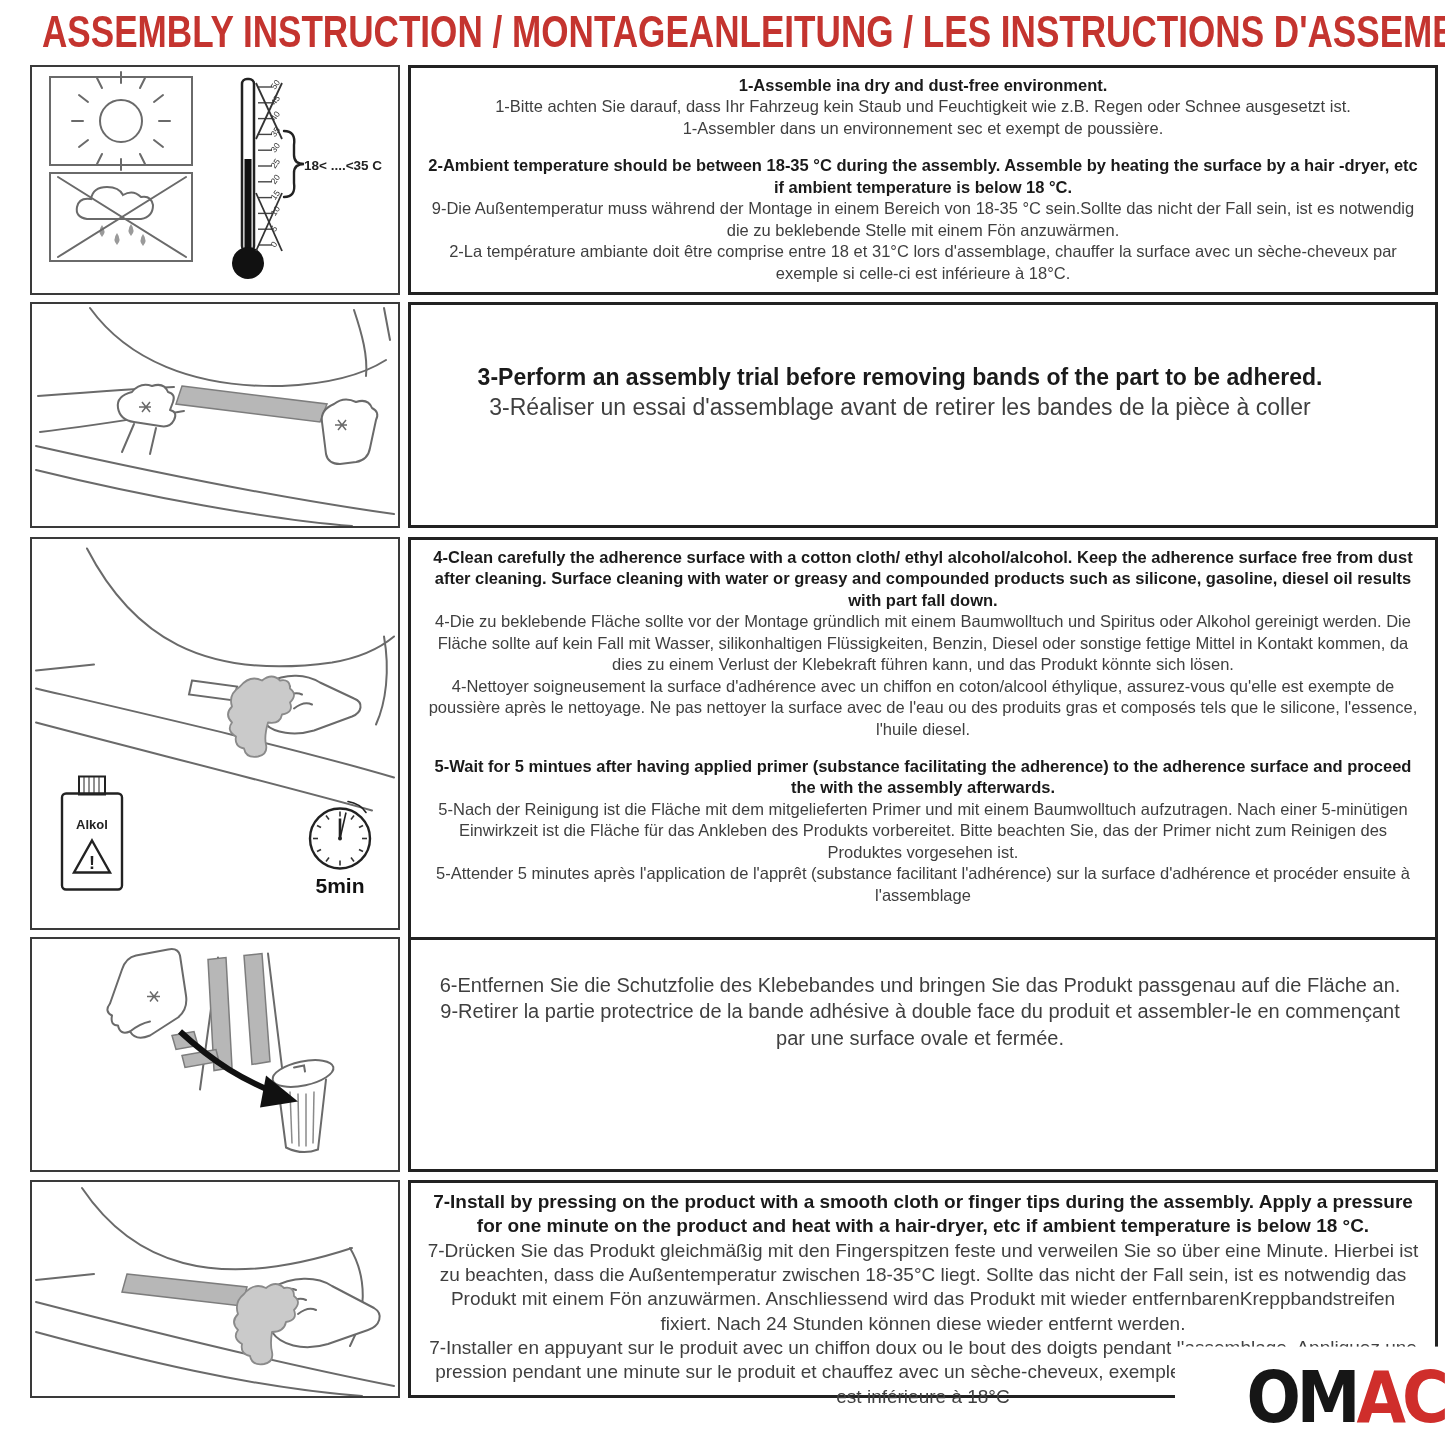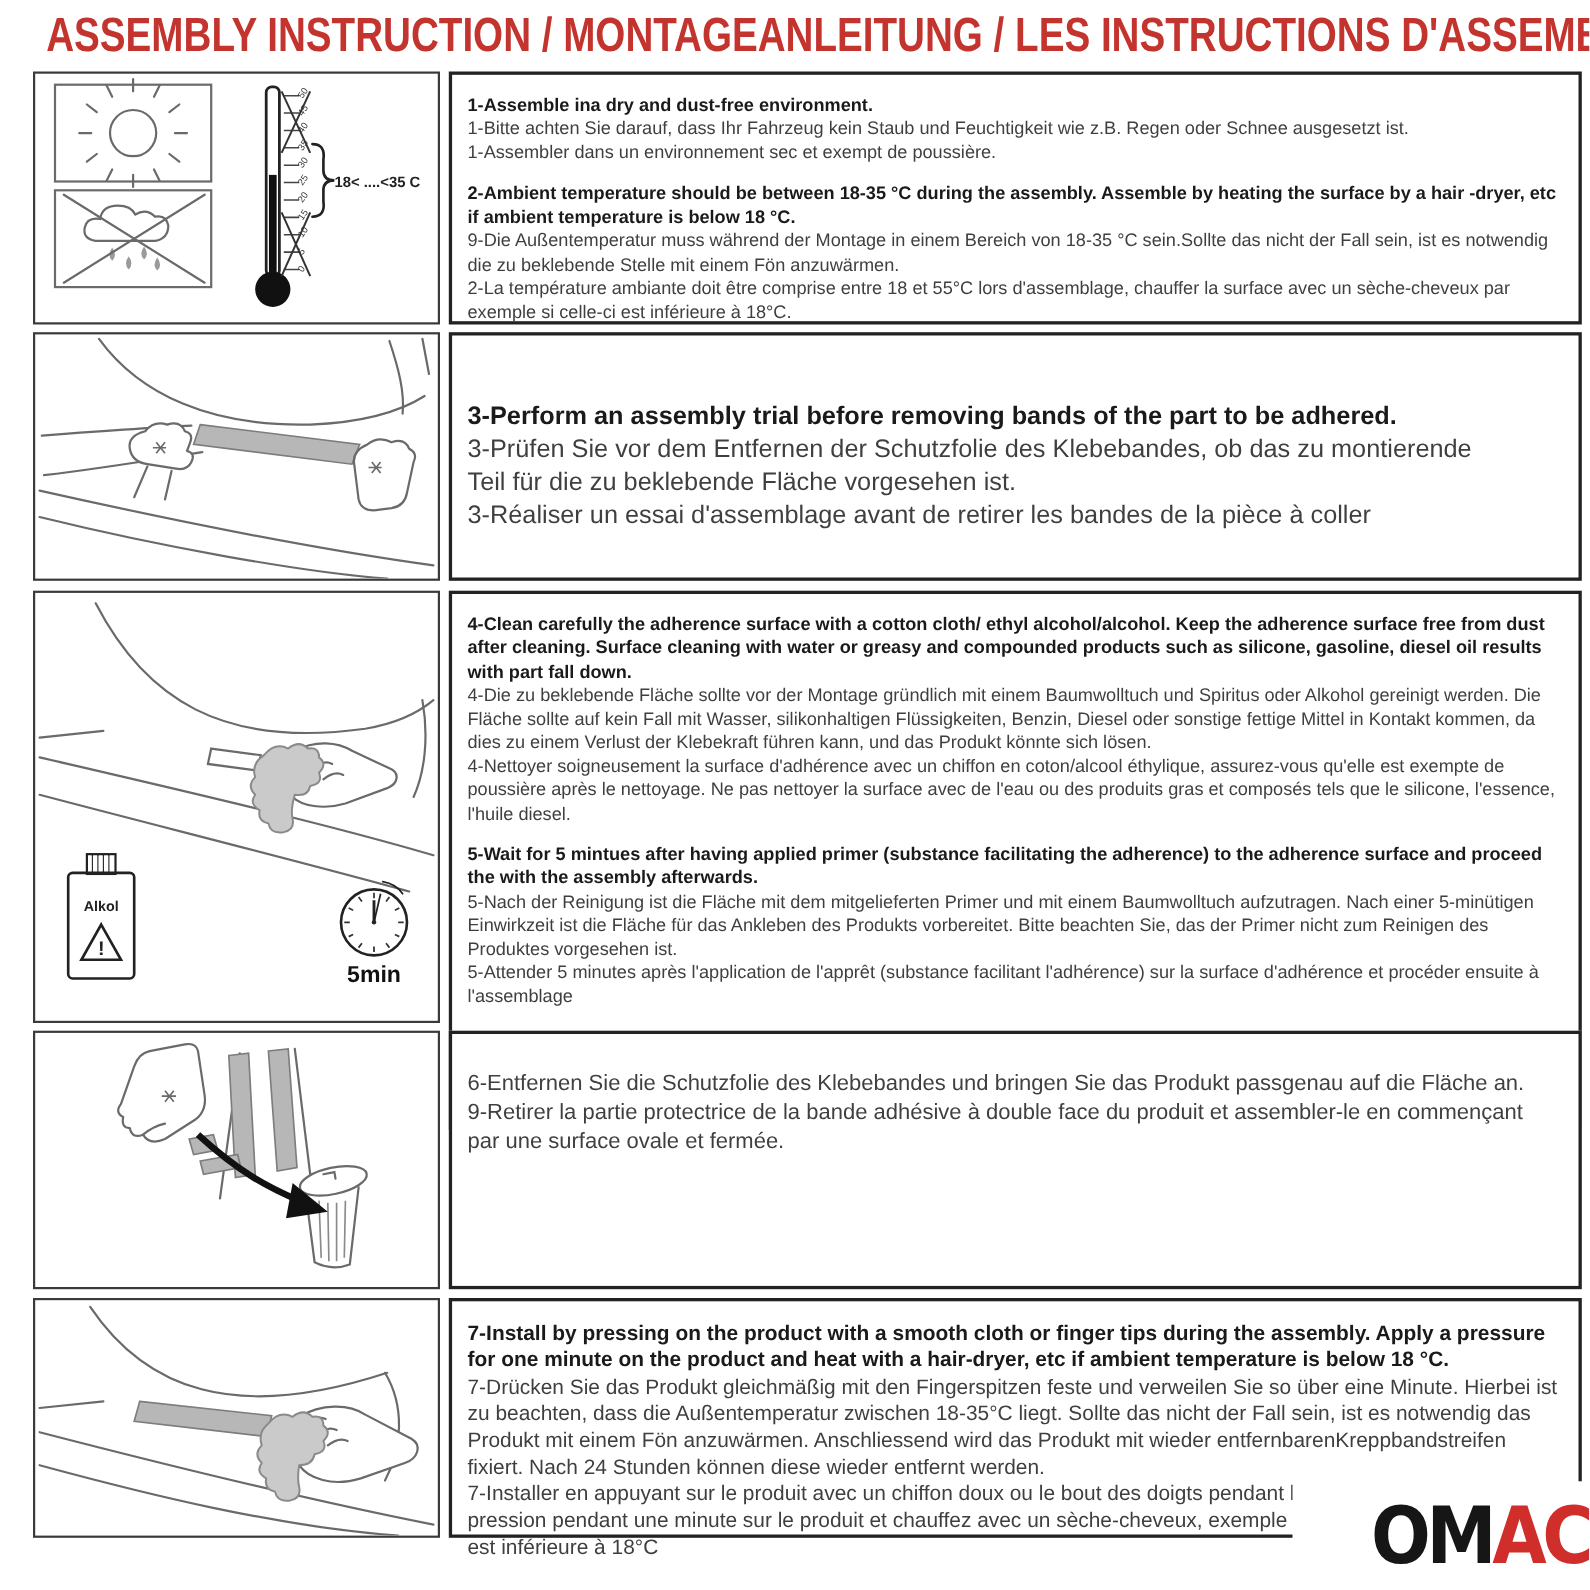--- a/index.html
+++ b/index.html
@@ -2,21 +2,21 @@
 <html><head>
 <meta charset="utf-8">
 <style>
   html,body{margin:0;padding:0;background:#fff;}
   .page{position:relative;width:1445px;height:1445px;background:#ffffff;
         font-family:"Liberation Sans",sans-serif;overflow:hidden;}
   .title{position:absolute;left:42px;top:8px;white-space:nowrap;
          font-weight:bold;font-size:39px;color:#c4342f;letter-spacing:0;
          transform:scale(0.9,1.12);transform-origin:left top;}
   .box{position:absolute;background:#fff;border:2px solid #3a3a3a;box-sizing:border-box;}
-  .tbox{border-width:3px;border-color:#222;padding:18px 14px;color:#3f3f3f;}
+  .tbox{border-width:3px;border-color:#222;padding:7px 14px;color:#3f3f3f;text-align:center;}
   .tbox p{margin:0;}
   .b{font-weight:bold;color:#1a1a1a;}
   .gap{height:16px;}
   .l1{left:30px;top:65px;width:370px;height:230px;}
   .r1{left:408px;top:65px;width:1030px;height:230px;font-size:16.5px;line-height:1.3;}
   .l2{left:30px;top:302px;width:370px;height:226px;}
   .r2{left:408px;top:302px;width:1030px;height:226px;font-size:23px;line-height:1.3;padding-top:58px;}
   .r2 p{max-width:950px;}
   .l3{left:30px;top:537px;width:370px;height:393px;}
   .r3{left:408px;top:537px;width:1030px;height:490px;font-size:16.5px;line-height:1.3;}
@@ -115,21 +115,21 @@
     </svg>
   </div>
 
   <div class="box tbox r1">
     <p class="b">1-Assemble ina dry and dust-free environment.</p>
     <p>1-Bitte achten Sie darauf, dass Ihr Fahrzeug kein Staub und Feuchtigkeit wie z.B. Regen oder Schnee ausgesetzt ist.</p>
     <p>1-Assembler dans un environnement sec et exempt de poussière.</p>
     <div class="gap"></div>
     <p class="b">2-Ambient temperature should be between 18-35 °C  during the assembly. Assemble by heating the surface by a hair -dryer, etc if ambient temperature is below 18 °C.</p>
     <p>9-Die Außentemperatur muss während der Montage in einem Bereich von 18-35 °C  sein.Sollte das nicht der Fall sein, ist es notwendig die zu beklebende Stelle mit einem Fön anzuwärmen.</p>
-    <p>2-La température ambiante doit être comprise entre 18 et 55°C lors d'assemblage, chauffer la surface avec un sèche-cheveux par exemple si celle-ci est inférieure à 18°C.</p>
+    <p>2-La température ambiante doit être comprise entre 18 et 31°C lors d'assemblage, chauffer la surface avec un sèche-cheveux par exemple si celle-ci est inférieure à 18°C.</p>
   </div>
 
   <div class="box l2 illus">
     <svg viewBox="0 0 366 222">
       <path d="M58,4 C95,55 160,84 250,82 C300,80 332,70 354,56" class="ln"></path>
       <path d="M322,6 C330,30 336,52 334,72" class="ln"></path>
       <path d="M352,4 L358,36" class="ln"></path>
       <path d="M6,92 C60,88 120,84 142,83" class="ln"></path>
       <path d="M8,128 C60,122 120,112 152,107" class="ln"></path>
       <path d="M4,142 C120,168 260,196 362,210" class="ln"></path>
@@ -142,21 +142,20 @@
       </g>
       <g transform="translate(306,116)">
         <path d="M-4,-16 Q6,-24 18,-18 Q30,-22 34,-12 Q42,-8 38,0 L32,28 Q30,40 18,42 L2,44 Q-10,44 -12,34 L-16,2 Q-18,-10 -4,-16 Z" class="hand"></path>
         <path d="M0,0 l8,10 M8,0 l-8,10 M-3,5 l12,0" stroke="#6a6a6a" stroke-width="1.5" fill="none"></path>
       </g>
     </svg>
   </div>
 
   <div class="box tbox r2">
     <p class="b">3-Perform an assembly trial before removing bands of the part to be adhered.</p>
-    <p>3-Prüfen Sie vor dem Entfernen der Schutzfolie des Klebebandes, ob das zu montierende Teil für die zu beklebende Fläche vorgesehen ist.</p>
     <p>3-Réaliser un essai d'assemblage avant de retirer les bandes de la pièce à coller</p>
   </div>
 
   <div class="box l3 illus">
     <svg viewBox="0 0 366 386">
       <path d="M55,8 C100,95 170,140 300,122 C330,117 350,106 362,96" class="ln"></path>
       <path d="M352,96 C358,130 354,162 344,184" class="ln"></path>
       <path d="M4,148 C120,175 260,207 362,237" class="ln"></path>
       <path d="M4,182 C110,210 250,245 340,270" class="ln"></path>
       <path d="M4,130 L62,124" class="ln"></path>

